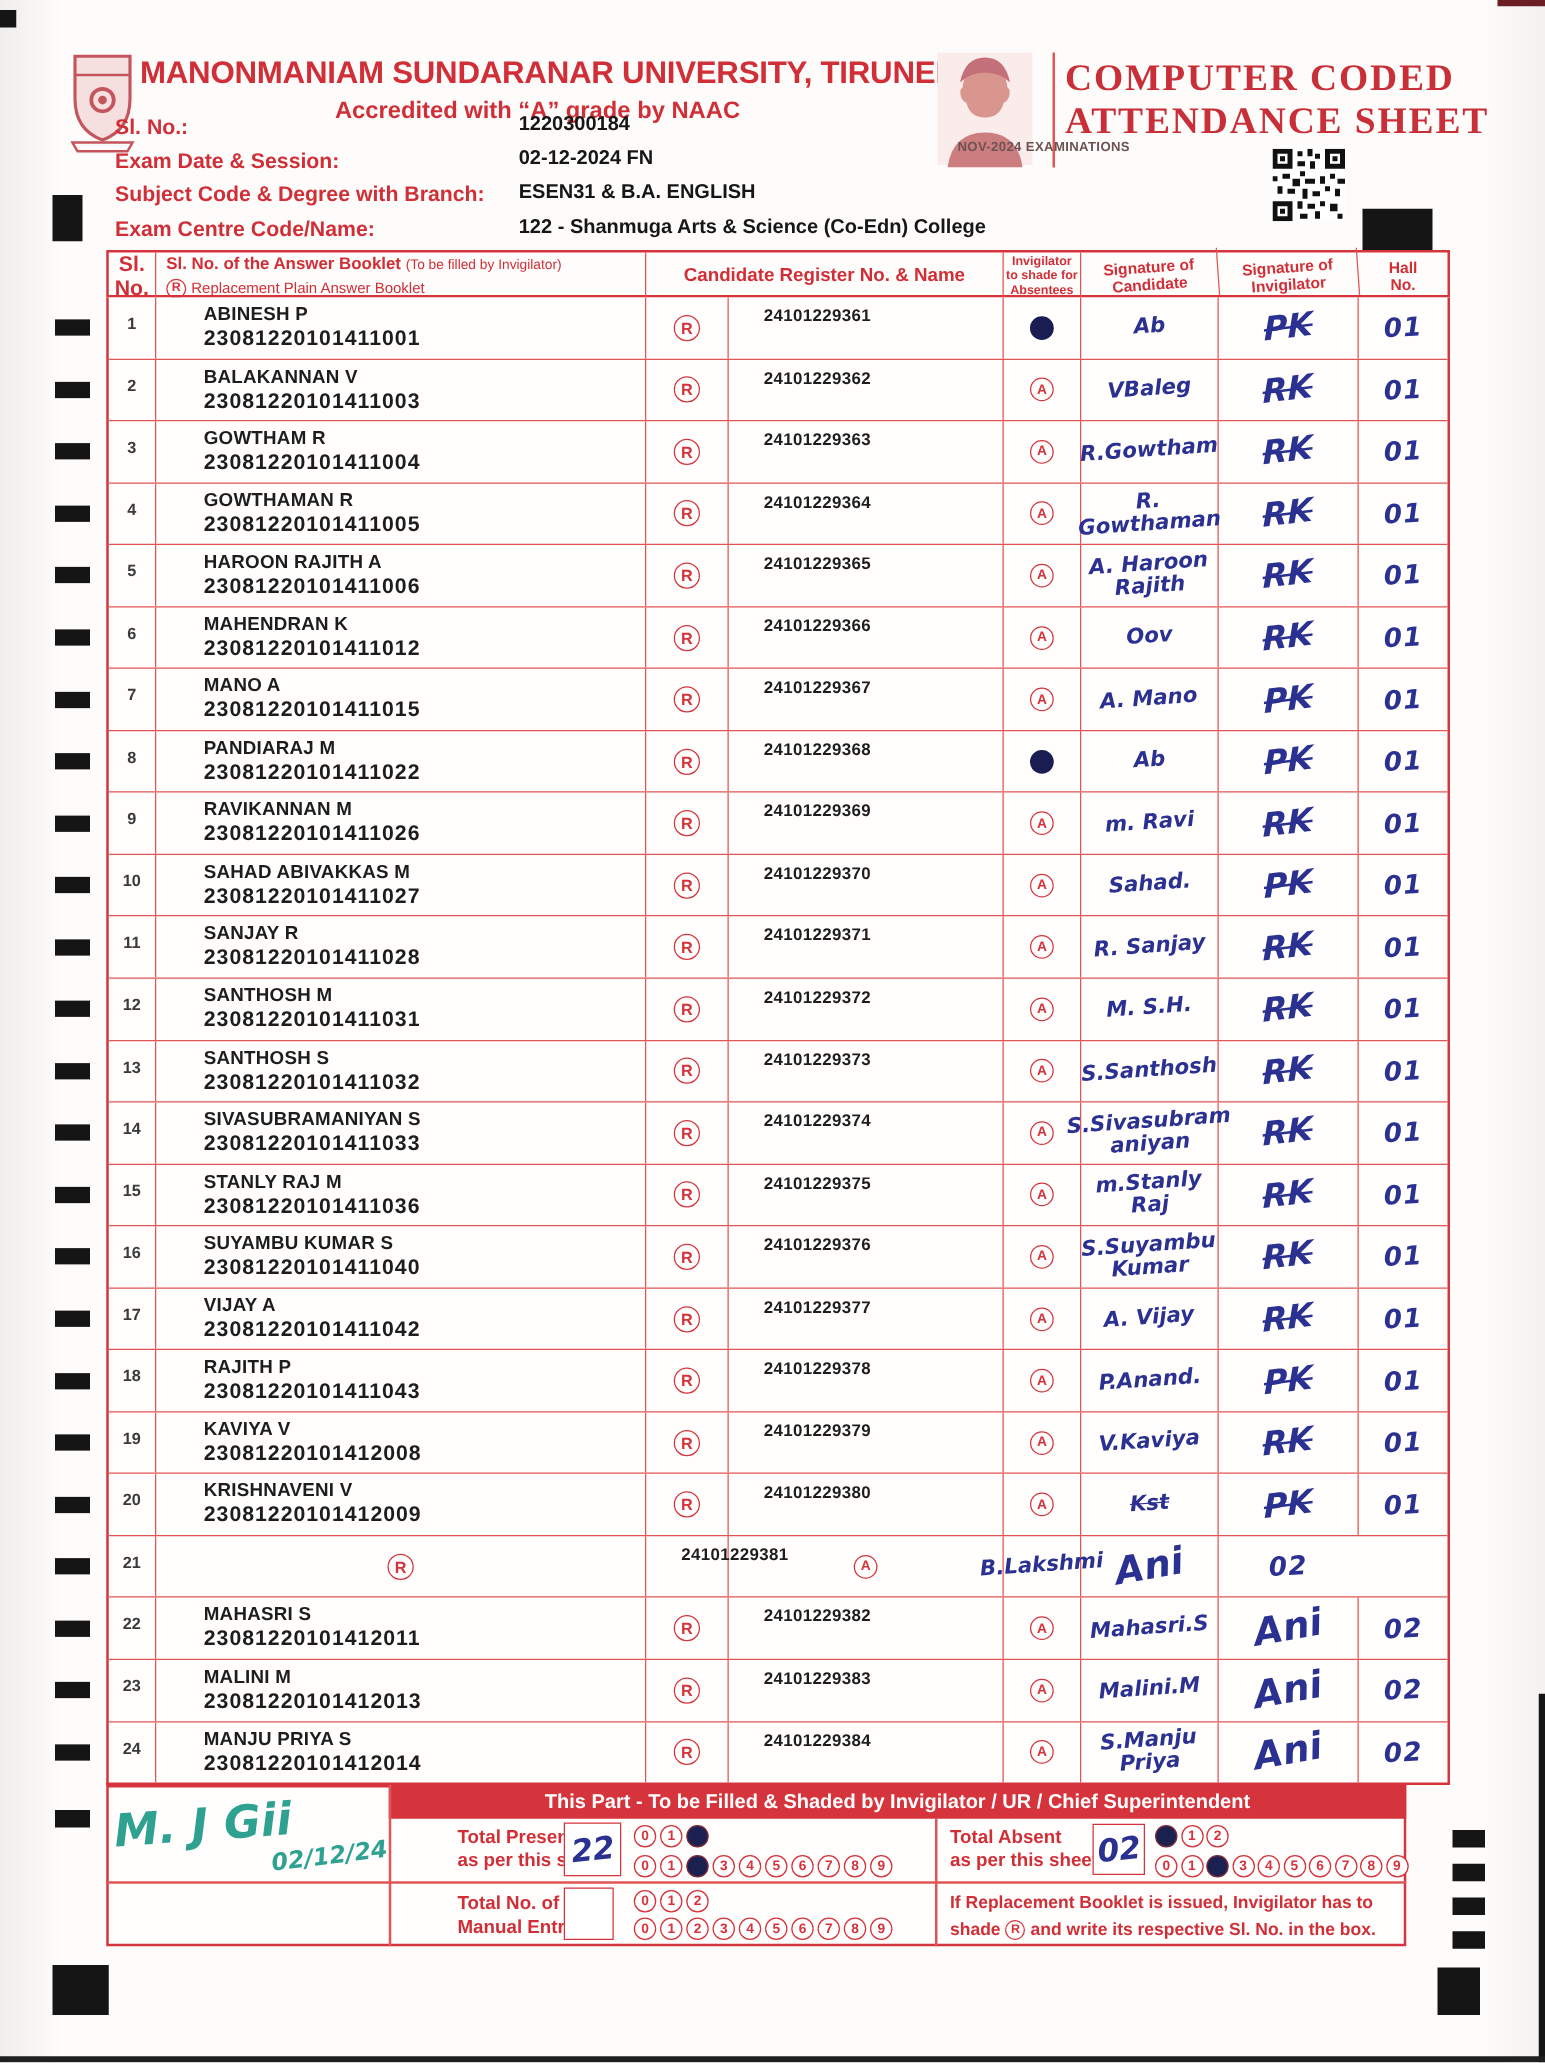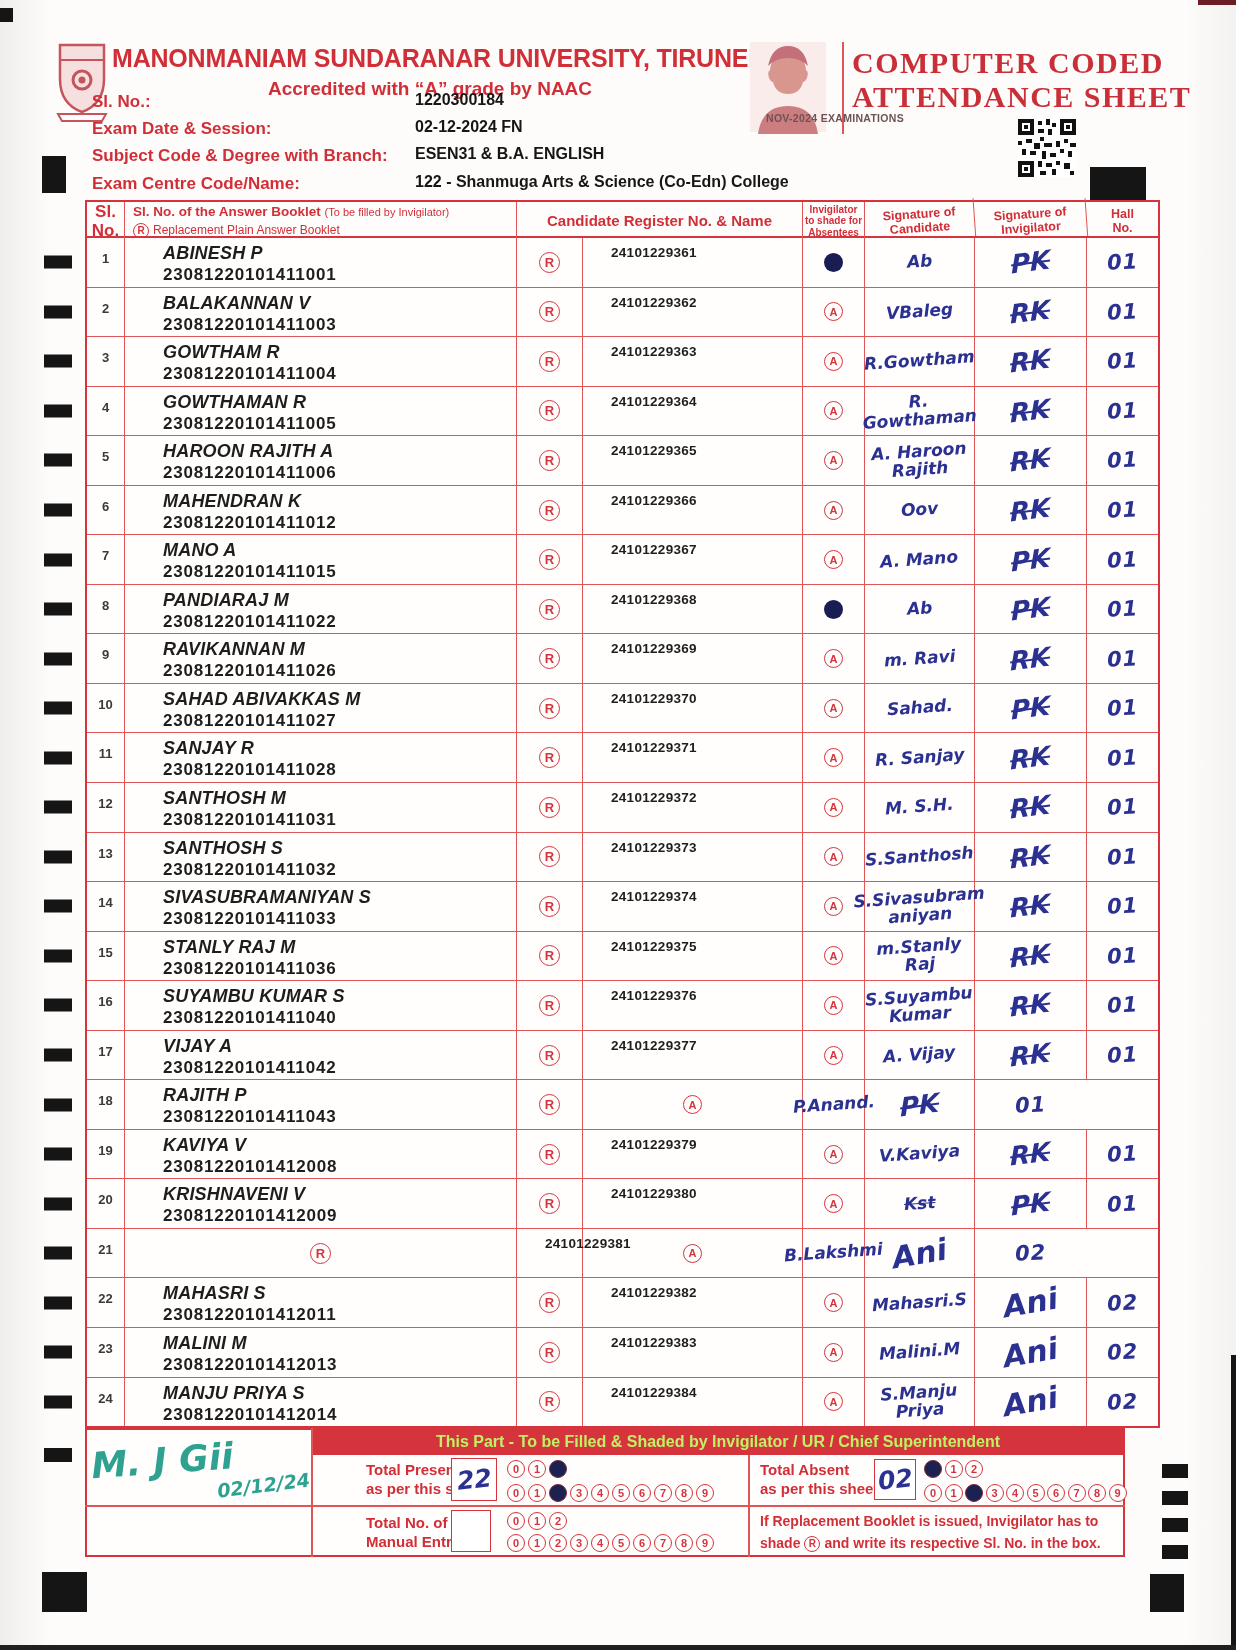--- a/index.html
+++ b/index.html
@@ -41,42 +41,42 @@
     border:2px solid var(--red);border-top:none;box-sizing:border-box;background:#fffefd;}
   .trow{flex:1;display:grid;grid-template-columns:38px 392px 66px 220px 62px 110px 112px 1fr;
     border-top:1.5px solid var(--redline);position:relative;}
   .trow:first-child{border-top:none;}
   .trow::before{content:"";position:absolute;left:-43px;top:50%;transform:translateY(-50%);
     width:28px;height:13px;background:#151515;}
   .cell{border-right:1.4px solid var(--redline);box-sizing:border-box;overflow:visible;}
   .cell:last-child{border-right:none;}
   .cell.sl{font-size:13px;font-weight:700;color:#3a3a3a;text-align:center;padding-top:13px;}
   .cell.cand{padding:5px 0 0 38px;}
-  .cand .nm{font-size:18px;font-weight:700;letter-spacing:.2px;font-style:italic;}
+  .cand .nm{font-size:15px;font-weight:700;letter-spacing:.2px;}
   .cand .rg{font-size:17px;font-weight:700;letter-spacing:.8px;margin-top:1px;}
   .cell.rsub,.cell.shade{display:flex;align-items:center;justify-content:center;}
   .cell.bno{padding:7px 0 0 28px;font-size:13.5px;font-weight:700;letter-spacing:.3px;}
   .circsym{display:inline-flex;align-items:center;justify-content:center;border:1.7px solid var(--red);
     color:var(--red);border-radius:50%;font-weight:700;box-sizing:border-box;flex:0 0 auto;}
   .circR{width:21px;height:21px;font-size:13px;}
   .circA{width:19px;height:19px;font-size:11px;}
   .circNote{width:16px;height:16px;font-size:10px;}
   .dot{width:19px;height:19px;border-radius:50%;background:#191d52;}
   .ink{font-family:"DejaVu Sans",sans-serif;font-style:italic;font-weight:700;color:var(--ink);}
   .cell.csig,.cell.isig,.cell.hall{display:flex;align-items:center;justify-content:center;}
   .sig{font-size:17px;line-height:1.05;text-align:center;transform:rotate(-4deg);}
   .struck{text-decoration:line-through;}
   .isg{font-size:26px;transform:rotate(-7deg) skewX(-6deg);}
   .isg.strike{text-decoration:line-through;text-decoration-thickness:2px;}
   .isg.flourish{font-size:30px;transform:rotate(-10deg);}
   .hl{font-size:21px;transform:rotate(-3deg);letter-spacing:1px;}
   
   .summary{left:85px;top:1428px;width:1040px;height:129px;}
   .sum-border{position:absolute;left:0;top:0;width:1040px;height:129px;border:2px solid var(--red);box-sizing:border-box;background:#fffefd;}
-  .sum-banner{position:absolute;left:226px;top:0;width:814px;height:27px;background:var(--red);color:#bef264;
+  .sum-banner{position:absolute;left:226px;top:0;width:814px;height:27px;background:var(--red);color:#ffffff;
     font-weight:700;font-size:16px;display:flex;align-items:center;justify-content:center;}
   .vd{position:absolute;width:1.6px;background:var(--redline);}
   .hd{position:absolute;height:1.6px;background:var(--redline);}
   .slabel{position:absolute;font-size:15px;font-weight:700;color:var(--redtext);line-height:1.25;white-space:nowrap;}
   .valbox{position:absolute;border:1.6px solid var(--red);box-sizing:border-box;display:flex;align-items:center;justify-content:center;background:#fff;}
   .valbox .ink{font-size:25px;transform:rotate(-6deg);}
   .brow{position:absolute;display:flex;gap:3px;}
   .bub{width:18px;height:18px;border-radius:50%;border:1.4px solid var(--red);color:var(--red);
     font-size:11px;font-weight:700;display:inline-flex;align-items:center;justify-content:center;box-sizing:border-box;background:#fff;}
   .bub.filled{background:#1b2150;color:#1b2150;border-color:#7c2a38;}
@@ -606,20 +606,21 @@
   </div>
   <div class="trow">
     <div class="cell sl">18</div>
     <div class="cell cand">
       <div class="nm">RAJITH P</div>
       <div class="rg">23081220101411043</div>
     </div>
     <div class="cell rsub">
           <span class="circsym circR">R</span>
         </div>
+    <div class="cell bno">24101229378</div>
     <div class="cell shade">
           <span class="circsym circA">A</span>
         </div>
     <div class="cell csig">
           <span class="ink sig">P.Anand.</span>
         </div>
     <div class="cell isig">
           <span class="ink isg strike">PK</span>
         </div>
     <div class="cell hall">

